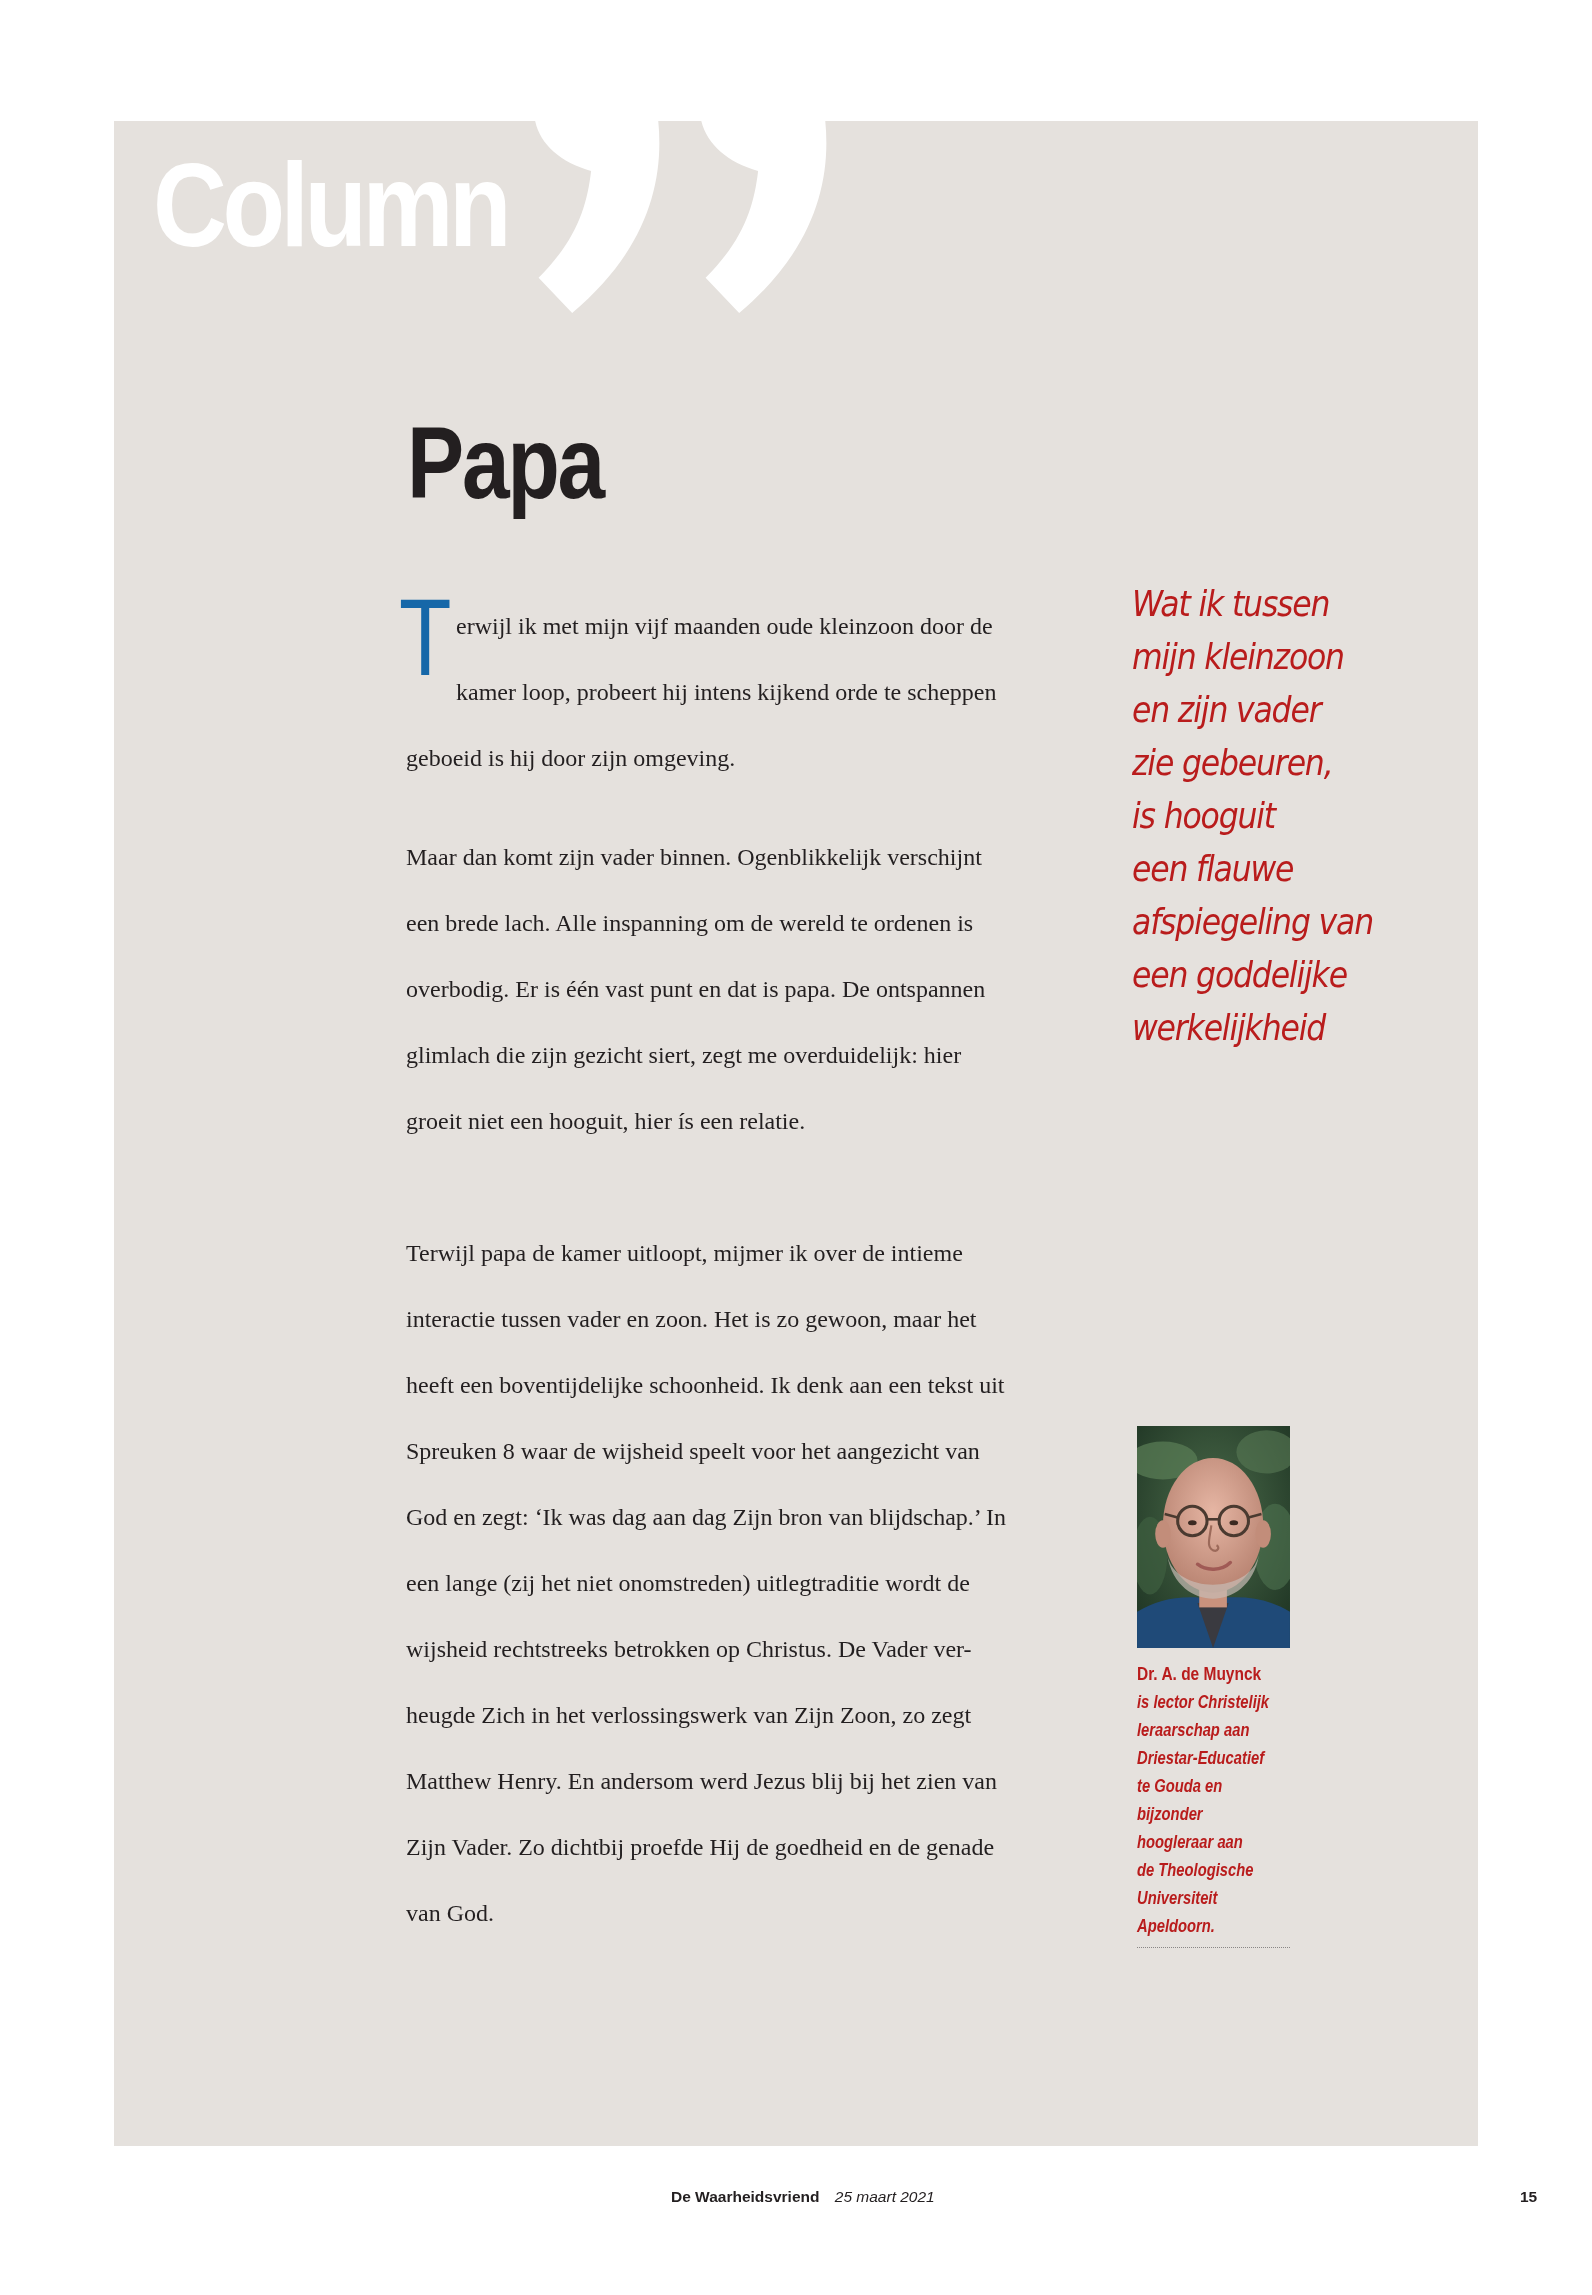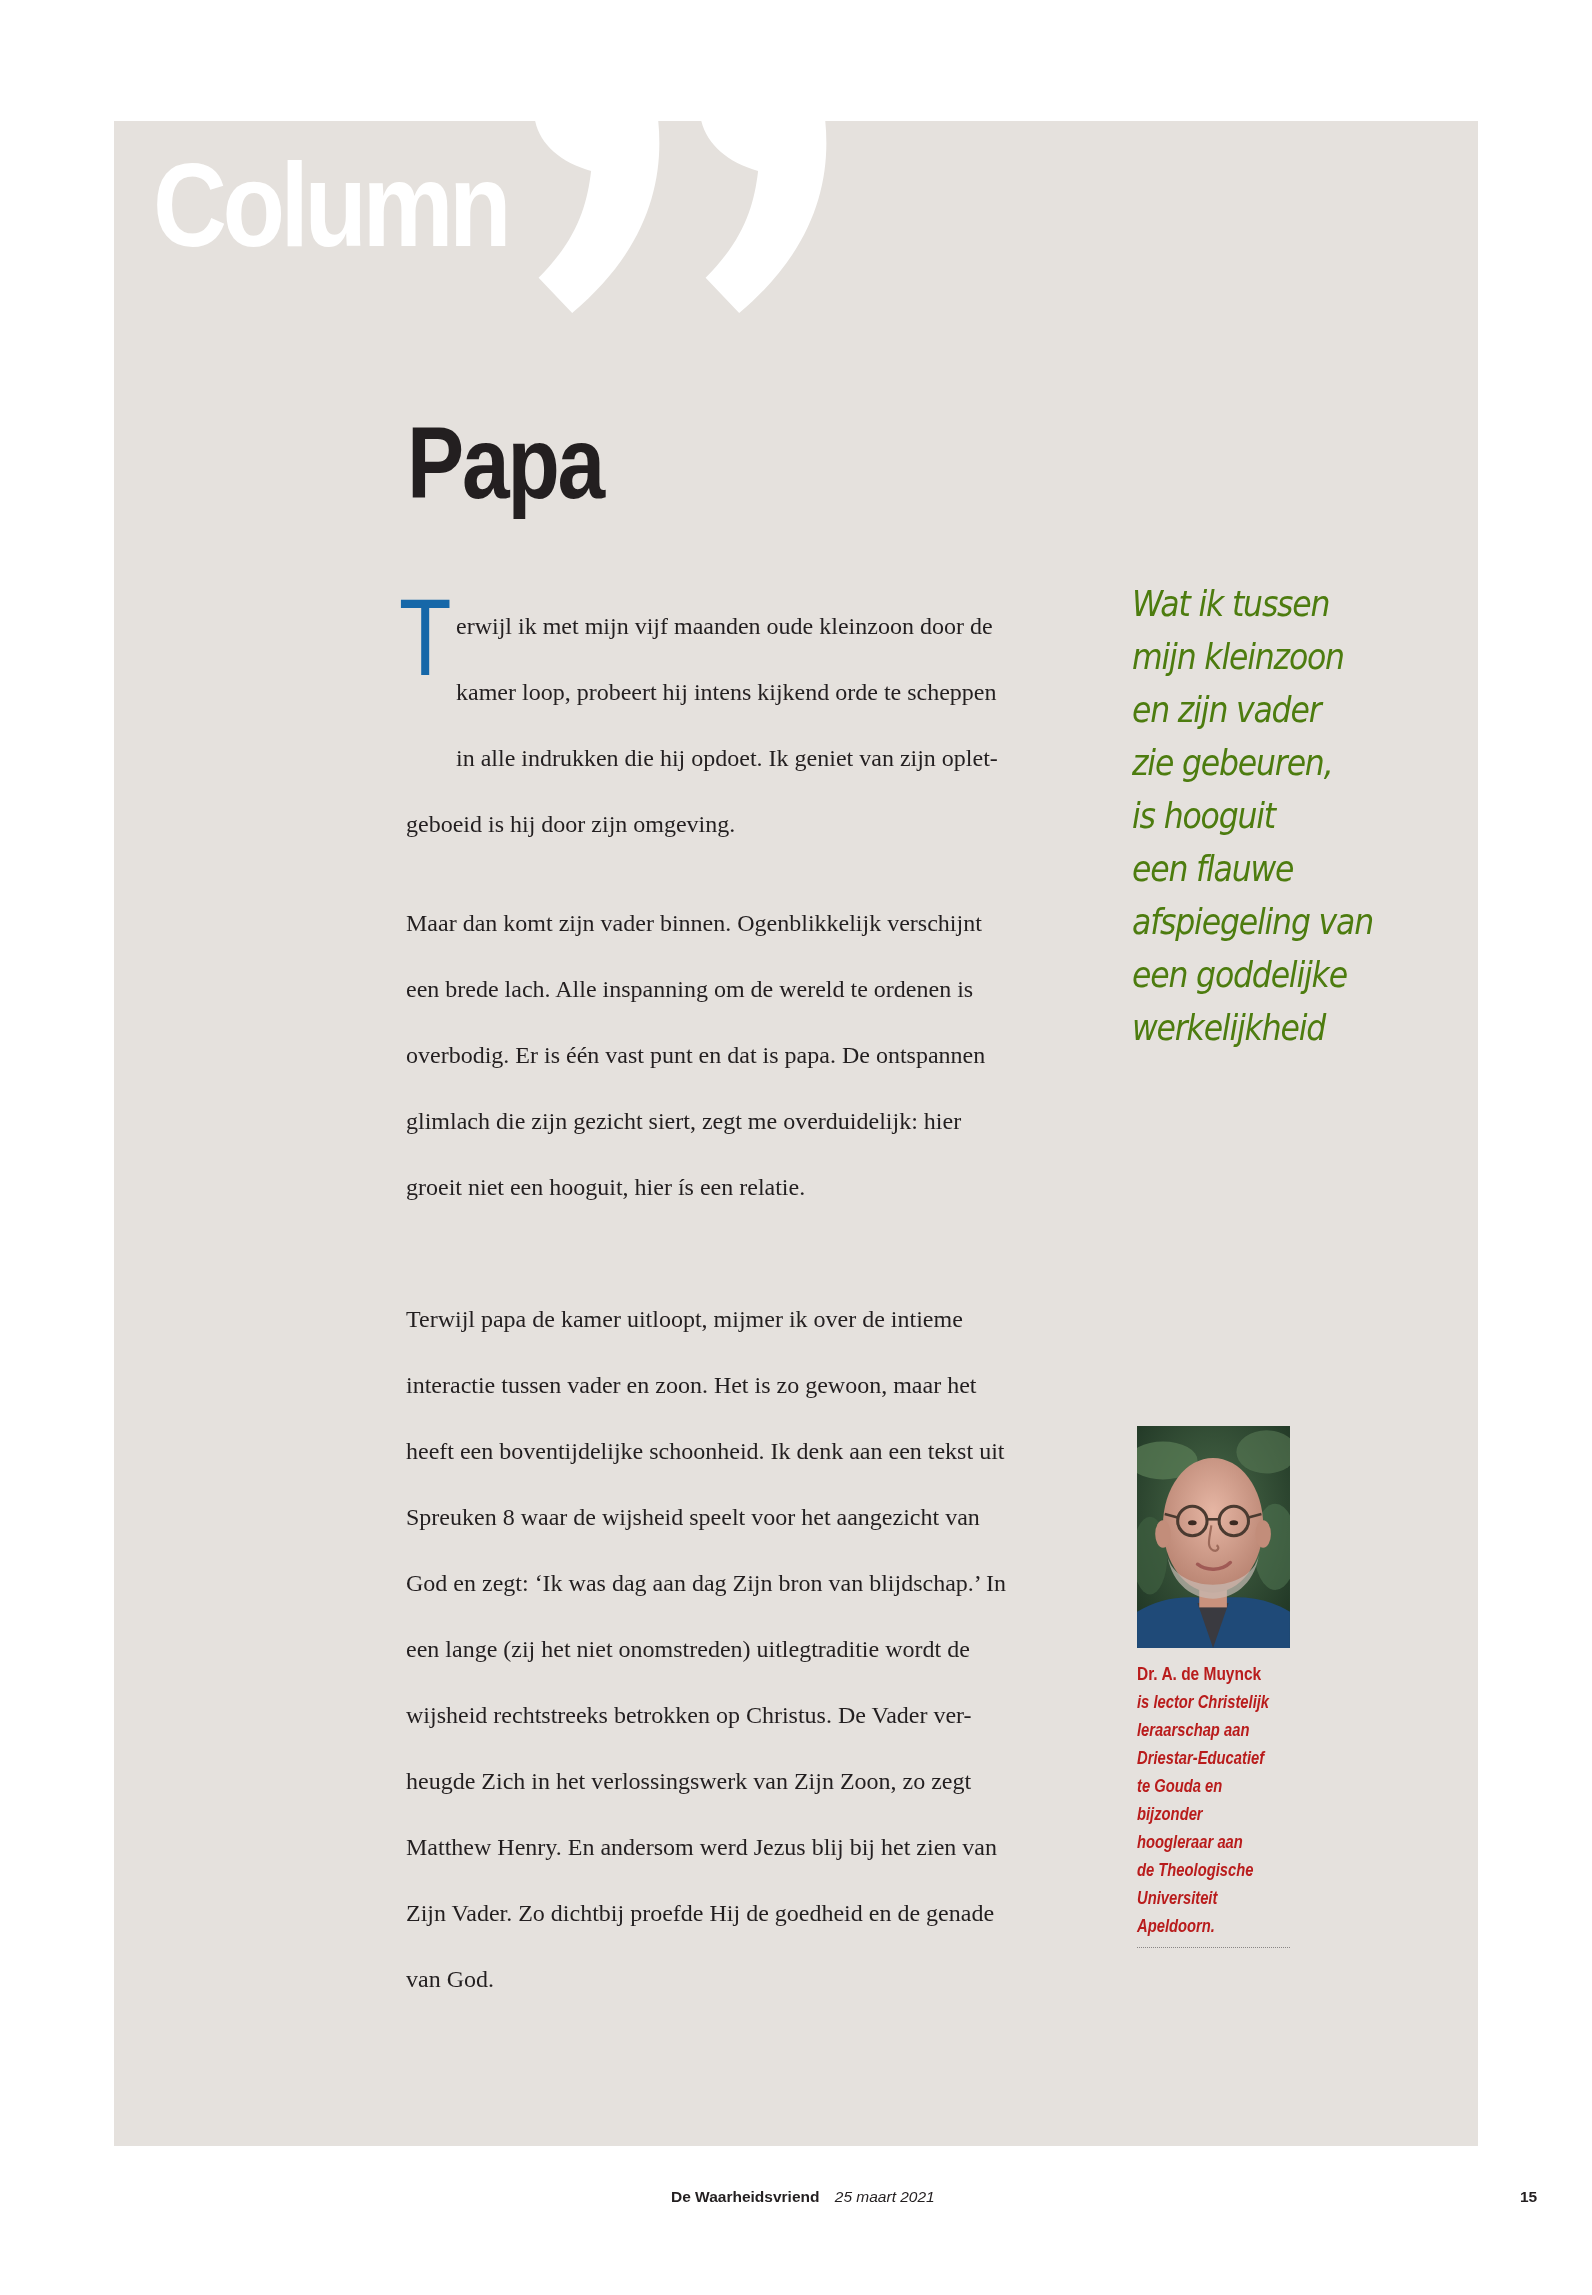--- a/index.html
+++ b/index.html
@@ -94,21 +94,21 @@
   }
   .pullquote {
     position: absolute;
     left: 1018px;
     top: 457px;
     width: 285px;
     font-family: "DejaVu Sans", sans-serif;
     font-style: italic;
     font-size: 35px;
     line-height: 53px;
-    color: #4d7c0f;
+    color: #b91c1c;
     letter-spacing: -1.3px;
   }
   .pullquote span {
     display: block;
     white-space: nowrap;
     transform: scaleX(0.9);
     transform-origin: left center;
   }
   .photo {
     position: absolute;
@@ -195,21 +195,20 @@
   </svg>
 
   <h1 class="title" style="margin:0;">Papa</h1>
 
   <div class="body-col">
     <span class="dropcap">T</span>
 
     <p class="tight">
       <span class="line indent">erwijl ik met mijn vijf maanden oude kleinzoon door de</span>
       <span class="line indent">kamer loop, probeert hij intens kijkend orde te scheppen</span>
-      <span class="line indent">in alle indrukken die hij opdoet. Ik geniet van zijn oplet-</span>
       <span class="line">geboeid is hij door zijn omgeving.</span>
     </p>
 
     <p>
       <span class="line">Maar dan komt zijn vader binnen. Ogenblikkelijk verschijnt</span>
       <span class="line">een brede lach. Alle inspanning om de wereld te ordenen is</span>
       <span class="line">overbodig. Er is één vast punt en dat is papa. De ontspannen</span>
       <span class="line">glimlach die zijn gezicht siert, zegt me overduidelijk: hier</span>
       <span class="line">groeit niet een hooguit, hier ís een relatie.</span>
     </p>

